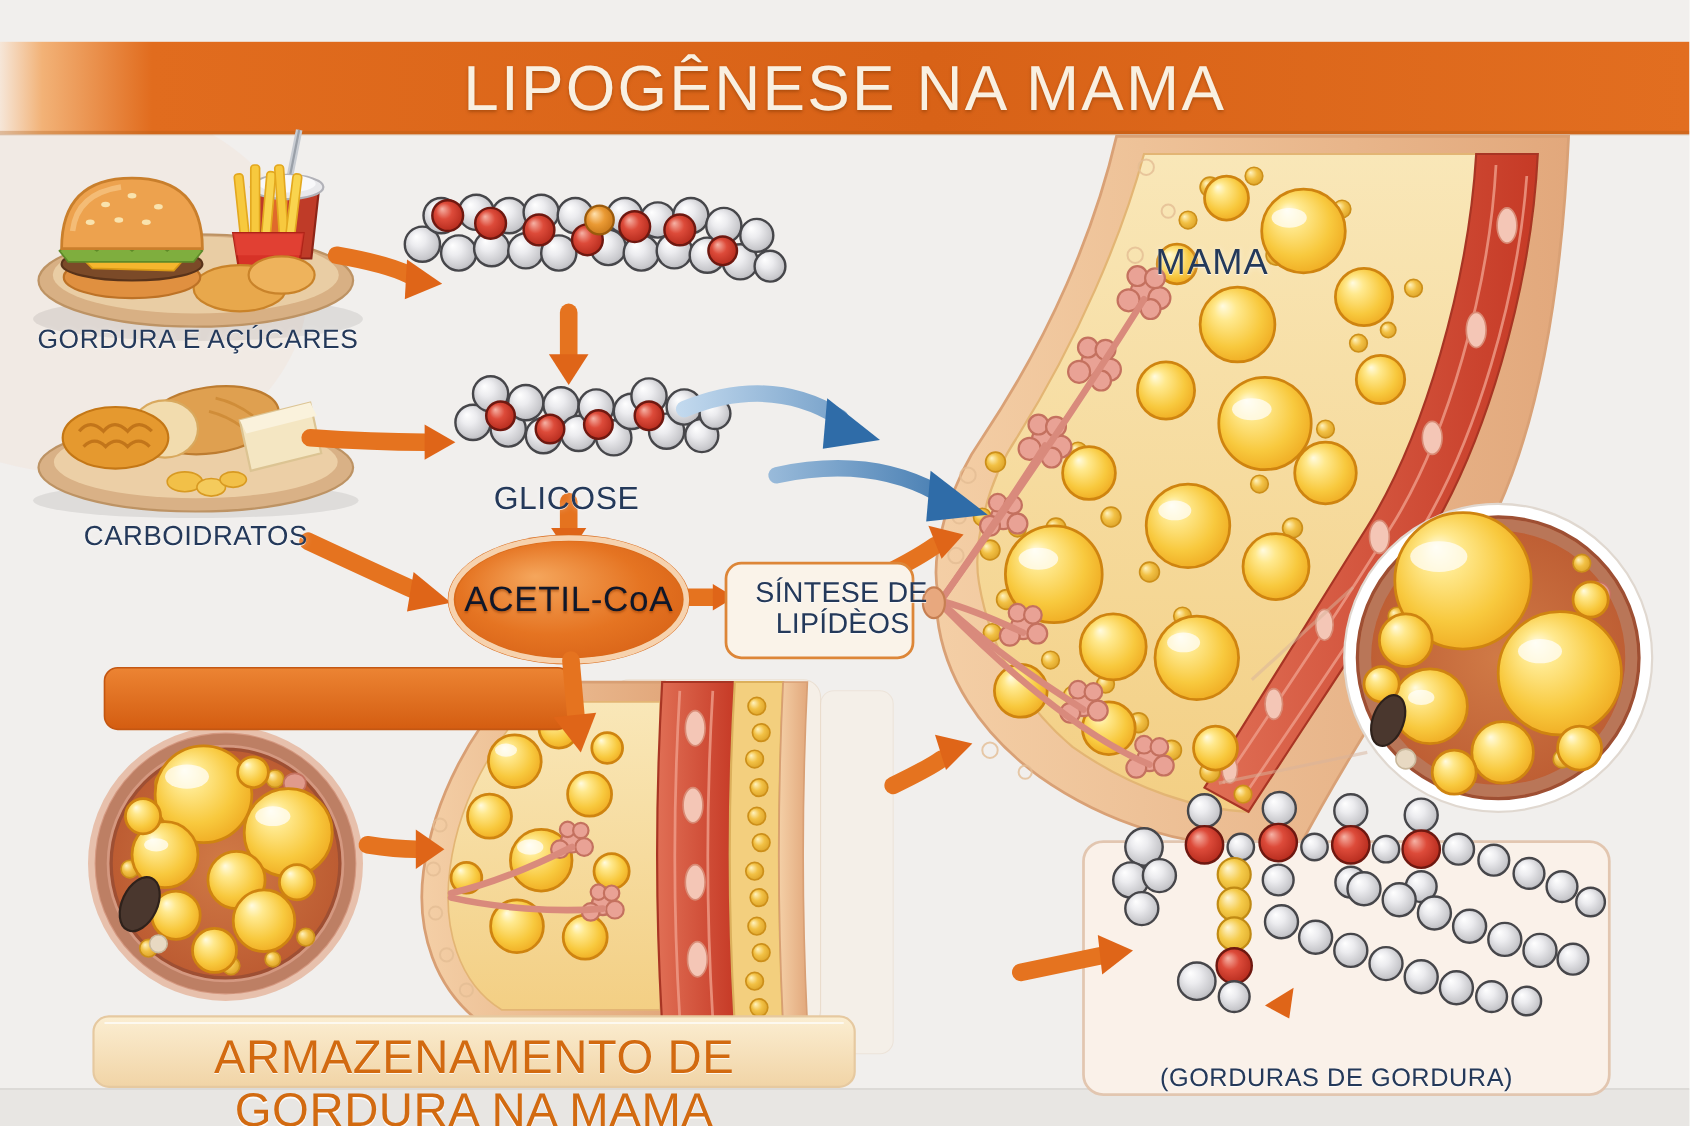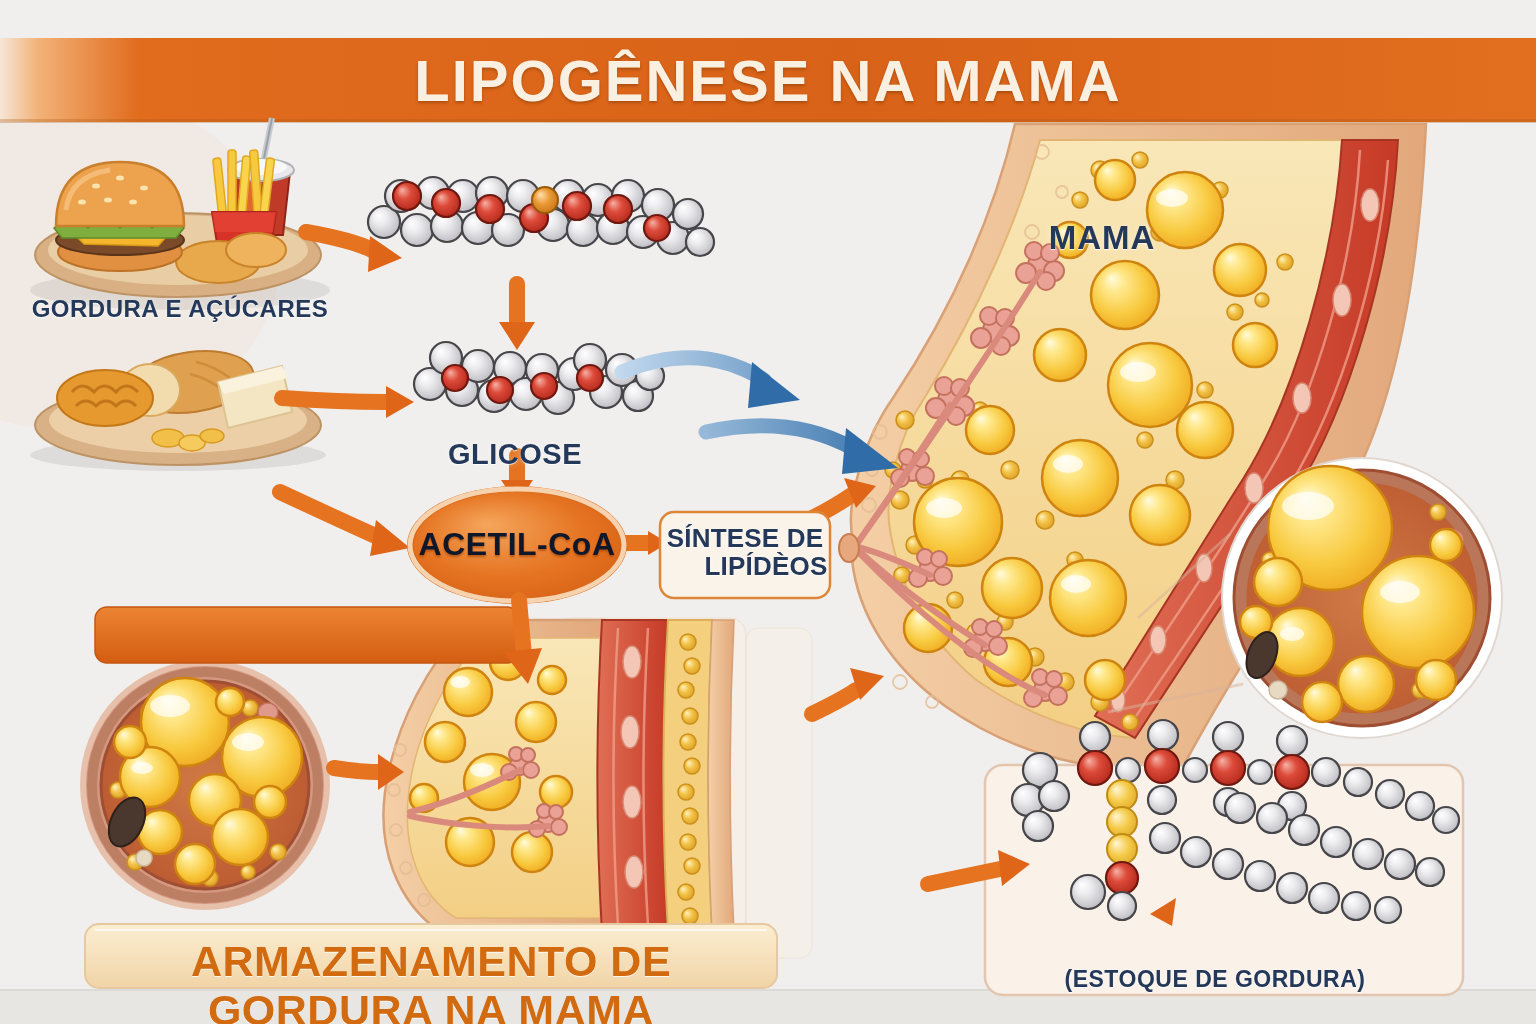--- a/index.html
+++ b/index.html
@@ -1,30 +1,30 @@
 <!DOCTYPE html>
 <html><head>
 <meta charset="utf-8">
 <style>
   html,body{margin:0;padding:0;background:#ffffff;}
   .canvas{position:relative;width:1536px;height:1024px;overflow:hidden;
           background:#f1efed;font-family:"Liberation Sans",sans-serif;}
   .art{position:absolute;left:0;top:0;z-index:1;}
-  .lbl{position:absolute;z-index:2;font-weight:bold;color:#24395a;text-align:center;
+  .lbl{position:absolute;z-index:2;font-weight:normal;color:#24395a;text-align:center;
        letter-spacing:.5px;pointer-events:none;
        text-shadow:0 1px 0 rgba(255,255,255,.75),0 0 6px rgba(255,255,255,.45);}
   .title{top:47px;left:0;width:1536px;font-size:58px;letter-spacing:2px;color:#f9f0e1;
          text-shadow:0 2px 3px rgba(120,50,0,.45);}
   .l-gorduras{left:20px;top:295px;width:320px;font-size:24px;}
   .l-acidos{left:402px;top:249px;width:240px;font-size:24px;}
   .l-carbo{left:38px;top:473px;width:280px;font-size:25px;}
   .l-glicose{left:430px;top:438px;width:170px;font-size:29px;}
   .l-acetil{left:410px;top:526px;width:214px;font-size:32px;color:#0f172a;
             text-shadow:0 2px 2px rgba(150,60,0,.55);}
-  .l-sint1{left:662px;top:523px;width:166px;font-size:26px;letter-spacing:.2px;}
+  .l-sint1{left:662px;top:523px;width:166px;font-size:26px;letter-spacing:.2px;padding-left:20px;}
   .l-sint2{left:662px;top:551px;width:166px;font-size:26px;letter-spacing:.2px;padding-left:21px;}
   .l-armaz{left:95px;top:619px;width:424px;font-size:28px;color:#fdf6ea;
            text-shadow:0 2px 2px rgba(150,60,0,.5);}
   .l-mama{left:1017px;top:219px;width:170px;font-size:33px;letter-spacing:1px;}
   .l-bottom{left:85px;top:937px;width:692px;font-size:43px;color:#d26a10;
             text-shadow:0 1px 0 rgba(255,255,255,.8);}
   .l-trig{left:1000px;top:934px;width:430px;font-size:31px;}
   .l-estoque{left:1000px;top:966px;width:430px;font-size:23px;}
   .bg1{fill:url(#gb);stroke:#46464a;stroke-width:2.2;}
   .br{fill:url(#rb);stroke:#6e1810;stroke-width:2.2;}
@@ -626,20 +626,21 @@
 <rect x="660" y="512" width="170" height="86" rx="14" fill="#faf3e9" stroke="#dd8638" stroke-width="2.5"></rect>
 <rect x="95" y="607" width="424" height="56" rx="12" fill="url(#obanner)" stroke="#c45712" stroke-width="1.5"></rect>
 <path class="arr" d="M519,600 L524,656"></path>
 <polygon class="arrh" points="503,652 542,648 528,684"></polygon>
 <rect x="85" y="924" width="692" height="64" rx="14" fill="url(#cbanner)" stroke="#e6c9a0" stroke-width="2"></rect>
 <line x1="95" y1="930" x2="767" y2="930" stroke="#ffffff" stroke-width="2" opacity=".7"></line>
 </svg>
 
 <div class="lbl title">LIPOGÊNESE NA MAMA</div>
 <div class="lbl l-gorduras">GORDURA E AÇÚCARES</div>
+<div class="lbl l-carbo">CARBOIDRATOS</div>
 <div class="lbl l-glicose">GLICOSE</div>
 <div class="lbl l-acetil">ACETIL-CoA</div>
 <div class="lbl l-sint1">SÍNTESE DE</div>
 <div class="lbl l-sint2">LIPÍDÈOS</div>
 <div class="lbl l-mama">MAMA</div>
 <div class="lbl l-bottom">ARMAZENAMENTO DE GORDURA NA MAMA</div>
-<div class="lbl l-estoque">(ESTOQUE DE GORDURA)</div>
+<div class="lbl l-estoque">(GORDURAS DE GORDURA)</div>
 </div>
 
 </body></html>

